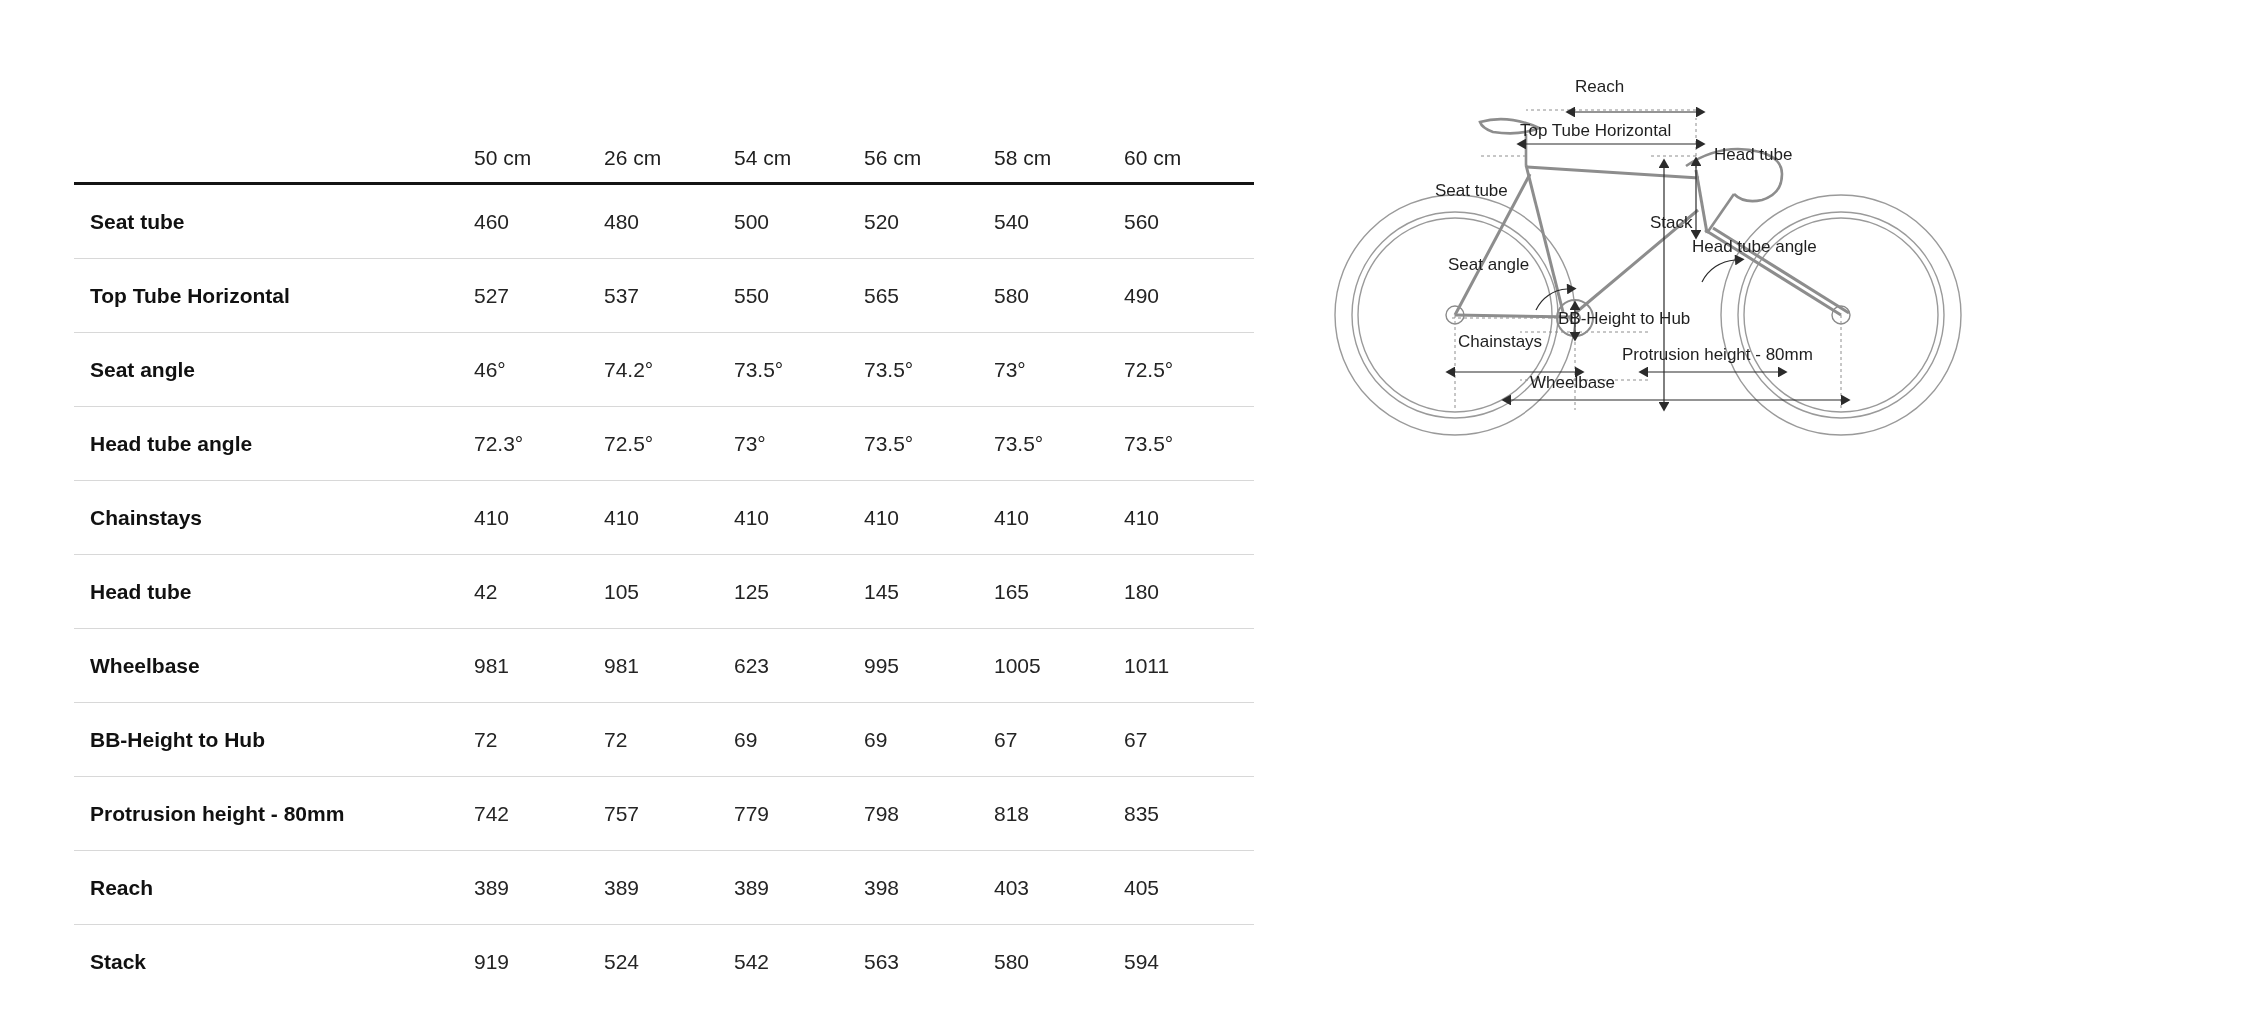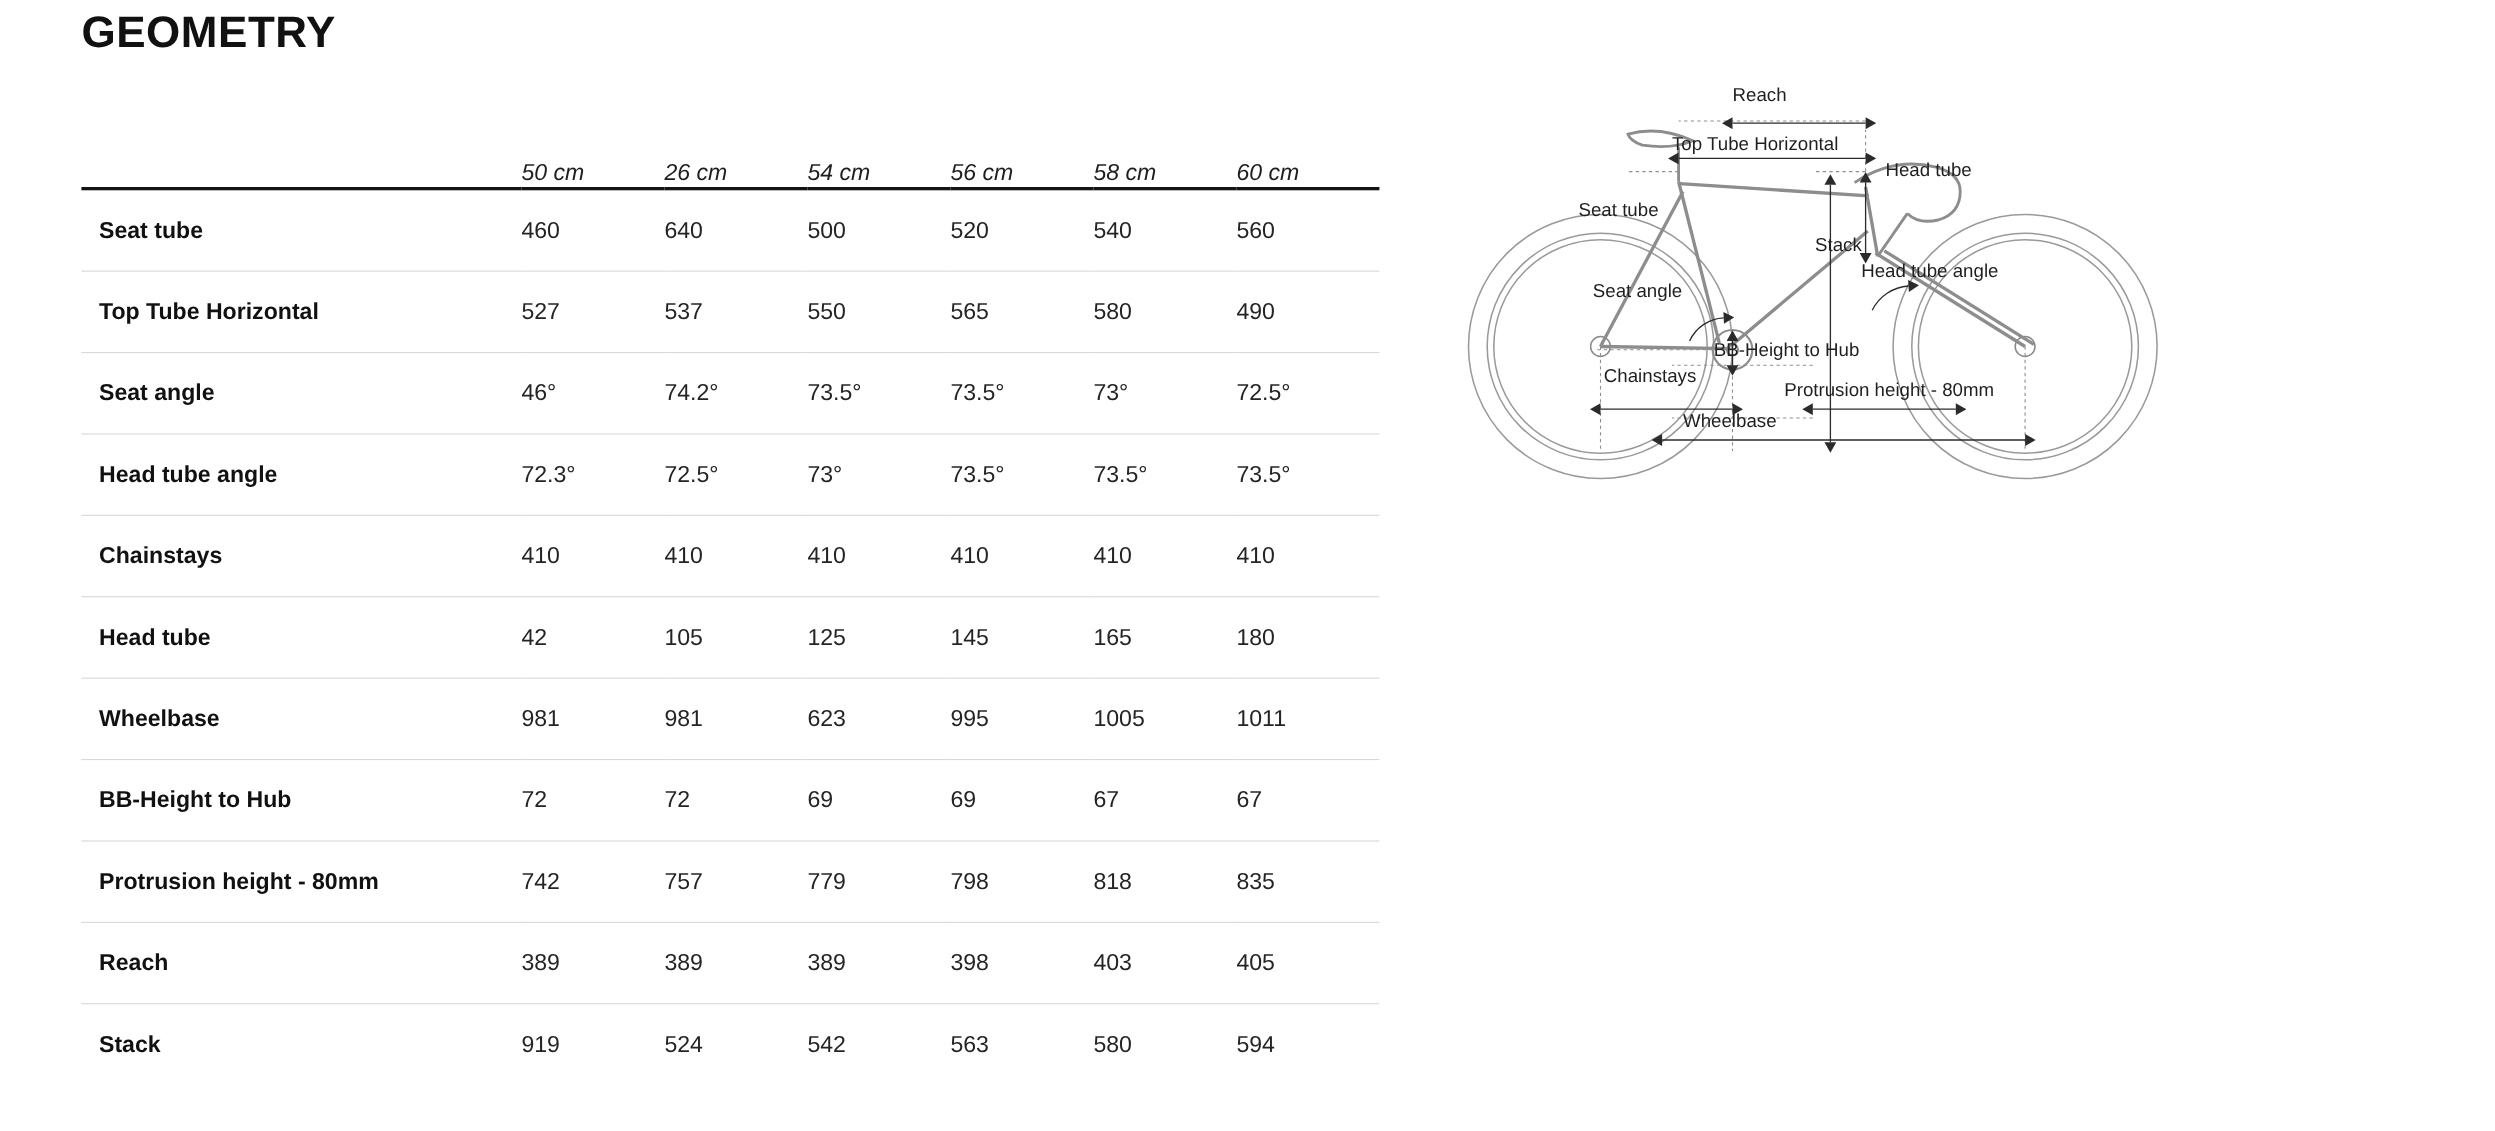--- a/index.html
+++ b/index.html
@@ -45,24 +45,23 @@
     text-align: left;
     font-size: 21px;
     font-weight: normal;
     color: #1e1e1e;
     padding: 0;
     height: 73px;
     vertical-align: middle;
   }
   table.geom thead th {
     height: 52px;
-    padding-bottom: 0;
+    padding-bottom: 12px;
     vertical-align: bottom;
     color: #1e1e1e;
-    font-style: italic;
   }
   table.geom thead tr {
     border-bottom: 3px solid #141414;
   }
   table.geom tbody tr {
     border-bottom: 1px solid #d8d8d8;
   }
   table.geom tbody tr:last-child {
     border-bottom: none;
   }
@@ -90,21 +89,20 @@
     font-family: "Liberation Sans", sans-serif;
     font-size: 17px;
     fill: #1f1f1f;
   }
 </style>
 </head>
 <body>
 
 <div class="page">
 
-  <div class="title">GEOMETRY</div>
 
   <div class="table-wrap">
     <table class="geom">
       <colgroup>
         <col class="label">
         <col class="size">
           <col class="size">
           <col class="size">
         <col class="size">
           <col class="size">
@@ -118,21 +116,21 @@
           <th>54 cm</th>
           <th>56 cm</th>
           <th>58 cm</th>
           <th>60 cm</th>
         </tr>
       </thead>
       <tbody>
         <tr>
           <th class="rowlabel">Seat tube</th>
           <td class="val">460</td>
-          <td class="val">640</td>
+          <td class="val">480</td>
           <td class="val">500</td>
           <td class="val">520</td>
           <td class="val">540</td>
           <td class="val">560</td>
         </tr>
         <tr>
           <th class="rowlabel">Top Tube Horizontal</th>
           <td class="val">527</td>
           <td class="val">537</td>
           <td class="val">550</td>

